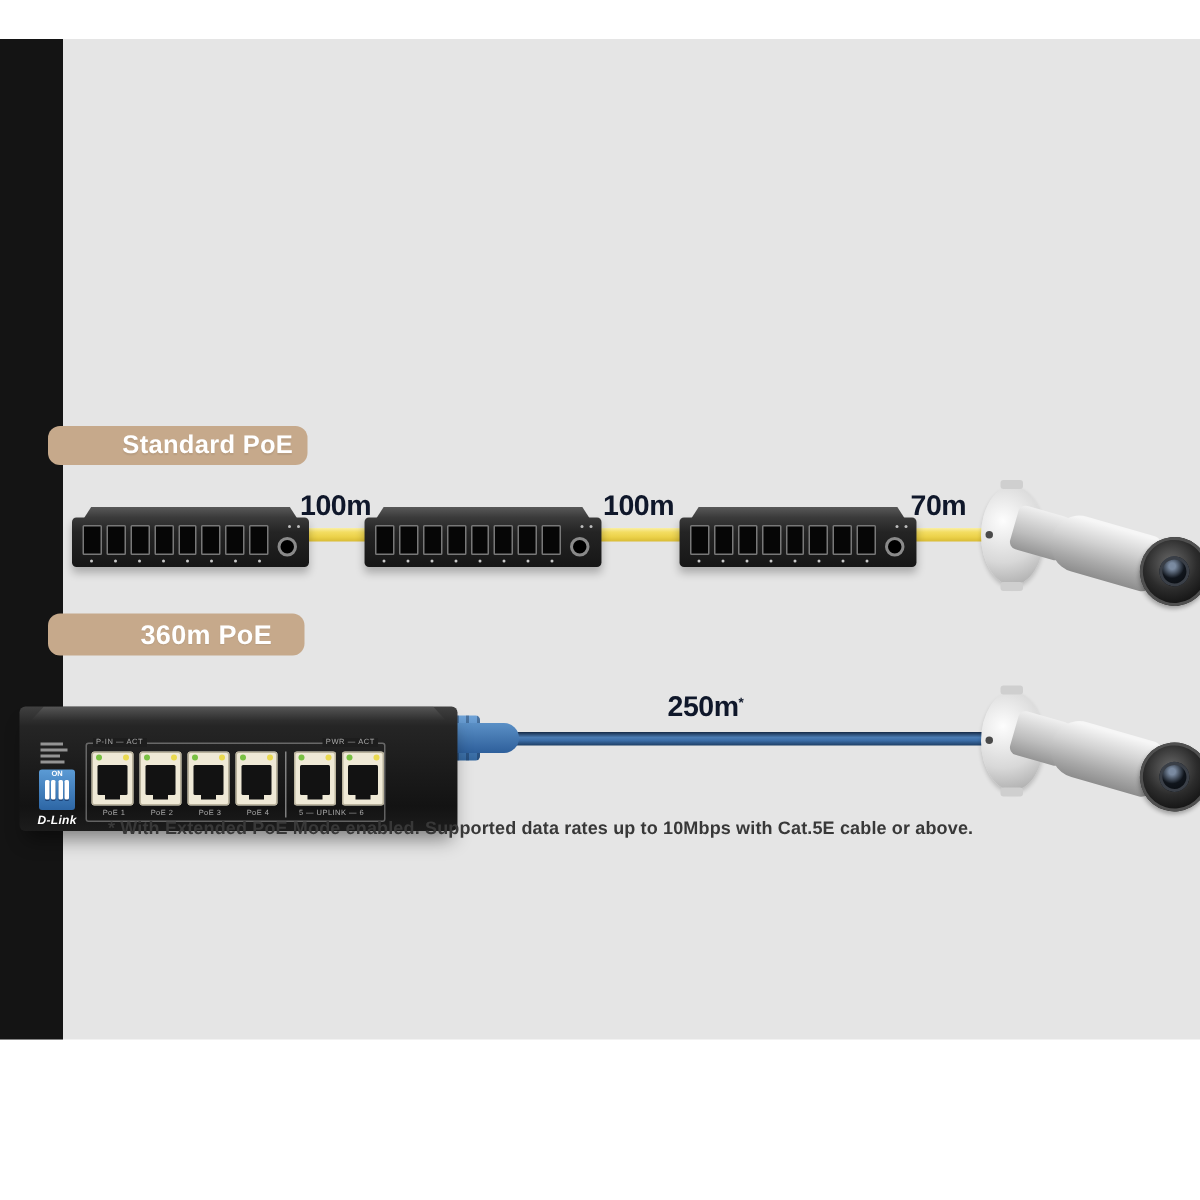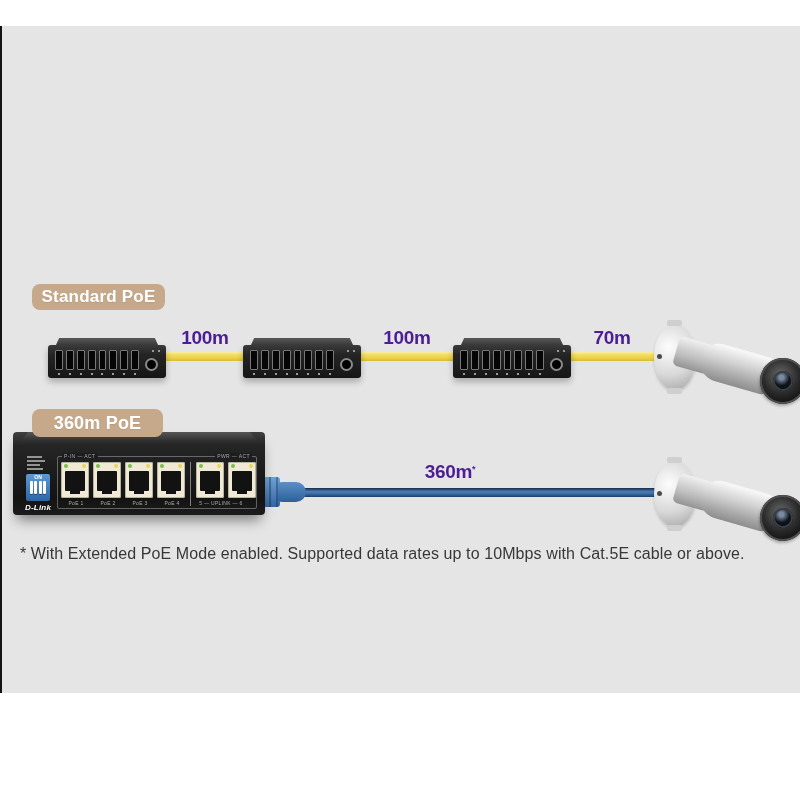--- a/index.html
+++ b/index.html
@@ -1,38 +1,38 @@
 <!DOCTYPE html>
 <html><head>
 <meta charset="utf-8">
 <style>
   html,body{margin:0;padding:0;}
   body{
     width:800px;height:800px;position:relative;overflow:hidden;
     background:#ffffff;
     font-family:"Liberation Sans",sans-serif;
   }
-  .abs{position:absolute;}
+  .abs{position:absolute;padding-left:40px;}
 
   
   .bg{left:0;top:26px;width:800px;height:667px;background:#e5e5e5;}
   .left-line{left:0;top:26px;width:2px;height:667px;background:#141414;}
 
   
   .badge{
     background:#c6a98b;color:#ffffff;font-weight:bold;text-align:center;
     border-radius:8px;letter-spacing:.2px;z-index:3;
     text-shadow:0 1px 1px rgba(0,0,0,0.08);
   }
   .badge-1{left:32px;top:284px;width:133px;height:26px;line-height:26px;font-size:17px;}
   .badge-2{left:32px;top:409px;width:131px;height:28px;line-height:28px;font-size:18px;}
 
   
   .dist{
-    font-size:19px;font-weight:bold;color:#4c1d95;text-align:center;
+    font-size:19px;font-weight:bold;color:#0f172a;text-align:left;
     letter-spacing:-.3px;z-index:3;width:90px;
   }
   .dist sup{font-size:9px;vertical-align:6px;}
 
   
   .cable{height:9px;border-radius:2px;z-index:1;}
   .cable-y{background:linear-gradient(180deg,#f9efa5 0%,#f3dd62 30%,#ecd24a 65%,#d9bc35 100%);}
   .cable-b{background:linear-gradient(180deg,#152a47 0%,#4b7cb3 40%,#3c6ea8 62%,#1e3f66 100%);}
 
   
@@ -47,21 +47,21 @@
   .sw-ports i{flex:1;background:#060606;border:1px solid #787878;border-radius:1px;position:relative;}
   .sw-ports i::after{content:"";position:absolute;left:50%;bottom:-6px;width:2px;height:2px;
     margin-left:-1px;background:#c9c9c9;border-radius:50%;}
   .sw-side{position:absolute;right:4px;top:4px;bottom:4px;width:20px;}
   .sw-side .dotled{position:absolute;width:2px;height:2px;background:#bdbdbd;border-radius:50%;top:1px;}
   .sw-side .dotled.d2{right:2px;} .sw-side .dotled.d1{right:8px;}
   .sw-side .jack{position:absolute;right:4px;top:9px;width:9px;height:9px;border-radius:50%;
     background:#000;border:2px solid #8a8a8a;}
 
   
-  .sw-lg{left:13px;top:432px;width:252px;height:83px;z-index:2;
+  .sw-lg{left:13px;top:471px;width:252px;height:83px;z-index:2;
     background:linear-gradient(180deg,#404040 0%,#252525 16%,#131313 80%,#1c1c1c 100%);
     border-radius:4px;box-shadow:0 9px 12px -4px rgba(0,0,0,0.45);}
   .sw-lg::before{content:"";position:absolute;left:8px;right:8px;top:0;height:9px;
     background:linear-gradient(#565656,#2f2f2f);
     clip-path:polygon(3% 0,97% 0,100% 100%,0 100%);}
   .dip-lines{position:absolute;left:14px;top:22px;width:20px;}
   .dip-lines i{display:block;height:2px;background:#949494;margin:2px 0;}
   .dip-lines i:nth-child(1){width:15px;}.dip-lines i:nth-child(2){width:18px;}
   .dip-lines i:nth-child(3){width:13px;}.dip-lines i:nth-child(4){width:16px;}
   .dip{position:absolute;left:13px;top:42px;width:24px;height:27px;border-radius:2px;
@@ -116,21 +116,21 @@
     border-radius:19px 8px 8px 19px / 50% 30% 30% 50%;
     background:linear-gradient(180deg,#f6f6f6 5%,#d2d2d2 40%,#a8a8a8 75%,#8d8d8d);}
   .cam-lens{position:absolute;left:88px;top:-1px;width:46px;height:46px;border-radius:50%;
     background:radial-gradient(circle at 42% 40%,#6a6a6a,#2c2c2c 45%,#141414 72%,#3d3d3d 100%);
     box-shadow:inset 0 0 0 2px #505050,0 2px 3px rgba(0,0,0,0.3);}
   .cam-glass{position:absolute;left:13px;top:13px;width:20px;height:20px;border-radius:50%;
     background:radial-gradient(circle at 38% 35%,#7a8aa0 0 12%,#10151c 45%,#05070a);
     box-shadow:inset 0 0 0 2px #3a3f47;}
 
   
-  .footnote{left:20px;top:545px;font-size:16px;color:#383838;letter-spacing:.1px;z-index:3;}
+  .footnote{left:32px;top:545px;font-size:12px;color:#383838;letter-spacing:.1px;z-index:3;font-weight:bold;}
 </style>
 </head>
 <body>
 
 <div class="abs bg"></div>
 <div class="abs left-line"></div>
 
 <div class="abs badge badge-1">Standard PoE</div>
 
 <div class="abs cable cable-y" style="left:158px;top:352px;width:92px;"></div>
@@ -216,21 +216,21 @@
   </div>
 </div>
 
 <div class="abs badge badge-2">360m PoE</div>
 
 <div class="abs cable cable-b" style="left:300px;top:488px;width:360px;"></div>
 <div class="abs rj45"></div>
 <div class="abs boot"></div>
 
 <div class="abs dist" style="left:405px;top:461px;">
-  <span>360m</span><sup>*</sup>
+  <span>250m</span><sup>*</sup>
 </div>
 
 <div class="abs sw-lg">
   <div class="dip-lines">
     <i></i>
       <i></i>
       <i></i>
       <i></i>
   </div>
   <div class="dip">

